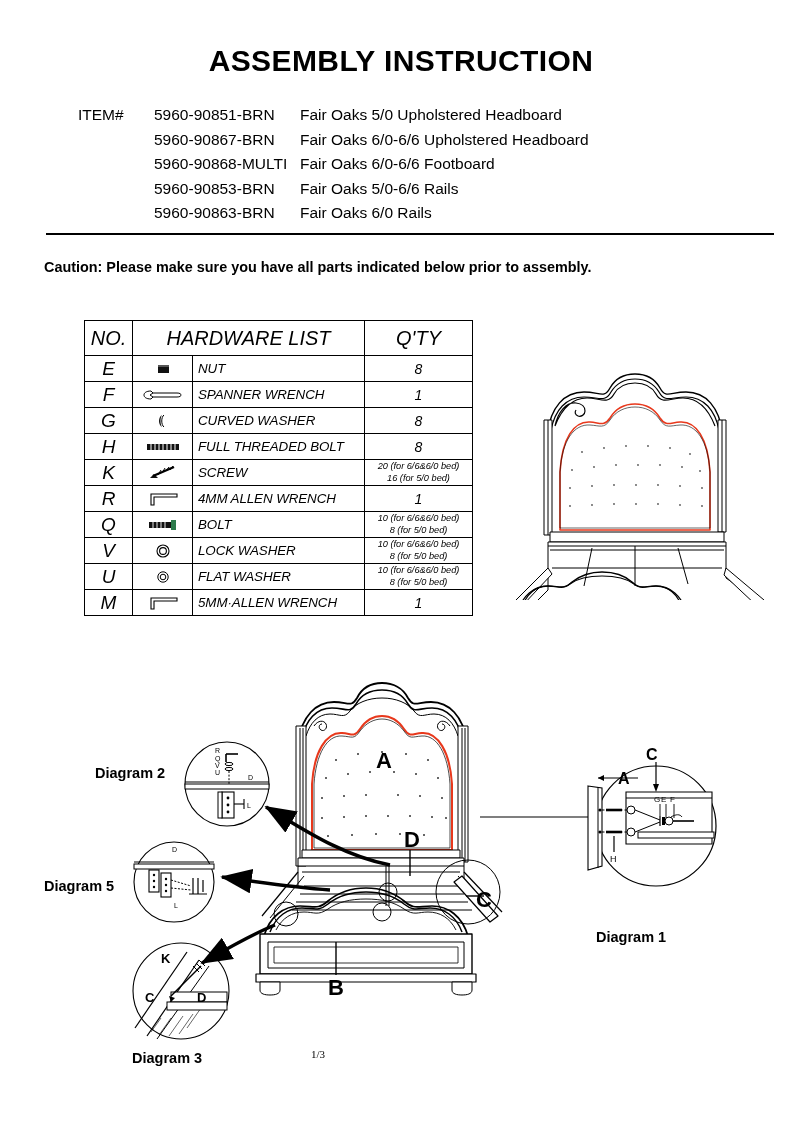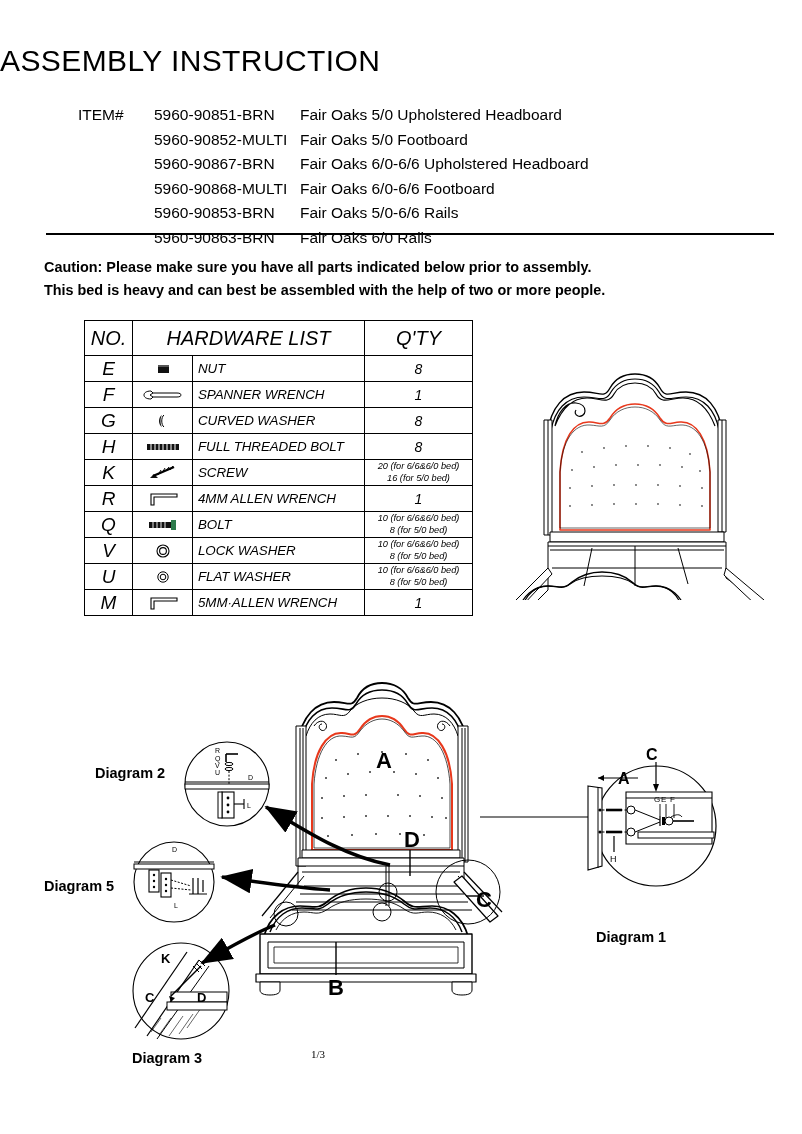--- a/index.html
+++ b/index.html
@@ -16,22 +16,23 @@
     color: #000000;
     overflow: hidden;
   }
 
   
   #page-title {
     position: absolute;
     top: 44px;
     left: 0;
     width: 802px;
+    text-align: center;
     font-size: 30px;
-    font-weight: normal;
+    font-weight: bold;
     letter-spacing: 0.4px;
   }
 
   #item-block {
     position: absolute;
     top: 86px;
     left: 78px;
     width: 700px;
     font-size: 15.5px;
   }
@@ -150,25 +151,20 @@
 </head>
 <body>
 
 <div id="page-title">ASSEMBLY INSTRUCTION</div>
 
 <div id="item-block">
   <div class="item-row">
     <span class="item-label">ITEM#</span>
     <span class="item-sku">5960-90851-BRN</span>
     <span class="item-desc">Fair Oaks 5/0 Upholstered Headboard</span>
-  </div>
-  <div class="item-row">
-    <span class="item-label"></span>
-    <span class="item-sku">5960-90852-MULTI</span>
-    <span class="item-desc">Fair Oaks 5/0 Footboard</span>
   </div>
   <div class="item-row">
     <span class="item-label"></span>
     <span class="item-sku">5960-90867-BRN</span>
     <span class="item-desc">Fair Oaks 6/0-6/6 Upholstered Headboard</span>
   </div>
   <div class="item-row">
     <span class="item-label"></span>
     <span class="item-sku">5960-90868-MULTI</span>
     <span class="item-desc">Fair Oaks 6/0-6/6 Footboard</span>
@@ -182,21 +178,20 @@
     <span class="item-label"></span>
     <span class="item-sku">5960-90863-BRN</span>
     <span class="item-desc">Fair Oaks 6/0 Rails</span>
   </div>
 </div>
 
 <div id="header-rule"></div>
 
 <div id="caution-block">
   <div>Caution: Please make sure you have all parts indicated below prior to assembly.</div>
-  <div>This bed is heavy and can best be assembled with the help of two or more people.</div>
 </div>
 
 <table id="hardware-table">
   <colgroup>
     <col class="col-no">
       <col class="col-icon">
       <col class="col-name">
       <col class="col-qty">
   </colgroup>
   <thead>

